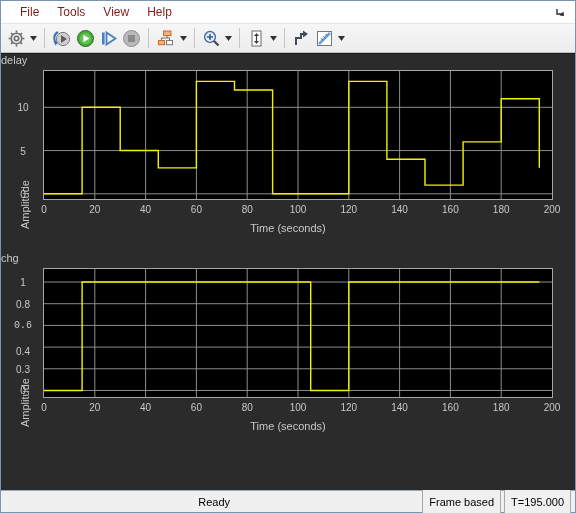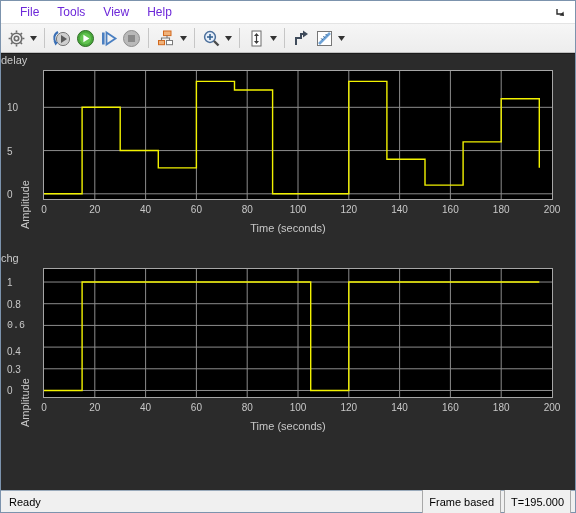--- a/index.html
+++ b/index.html
@@ -61,21 +61,21 @@
 
   
   #menubar {
     height: 23px; flex: 0 0 23px;
     background: #ffffff;
     border-bottom: 1px solid #e4e4e4;
     display: flex; align-items: center;
     padding-left: 10px;
   }
   .menu-item {
-    font-size: 12px; color: #6d28d9;
+    font-size: 12px; color: #7f1d1d;
     padding: 2px 9px; white-space: nowrap;
   }
   #menu-spacer { flex: 1 1 auto; }
   #undock-arrow {
     margin-right: 9px; display:flex; align-items:center;
   }
 
   
   #toolbar {
     height: 29px; flex: 0 0 29px;
@@ -123,39 +123,39 @@
     transform-origin: left top;
     white-space: nowrap;
   }
   .xlabel {
     position: absolute;
     font-size: 11px; color: #c8c8c8;
     text-align: center; width: 100%;
   }
   .ytick {
     position: absolute; font-size: 10px; color: #c8c8c8;
-    text-align: left; white-space: nowrap;
+    text-align: center; white-space: nowrap;
     transform: translateY(-50%);
   }
   .xtick {
     position: absolute; font-size: 10px; color: #c8c8c8;
     text-align: center; white-space: nowrap;
     transform: translateX(-50%);
   }
 
   
   #statusbar {
     height: 22px; flex: 0 0 22px;
     background: #f0f0f0;
     border-top: 1px solid #9aaabb;
     display: flex; align-items: center;
     padding: 0 4px 0 8px;
     font-size: 11px; color: #000;
   }
-  #status-text { flex: 1 1 auto; }
+  #status-text { flex: 1 1 auto; text-align: center; }
   .status-cell {
     border: 1px solid #a8a8a8;
     background: #f0f0f0;
     padding: 1px 6px;
     margin-left: 3px;
     height: 33px;
     display: flex; align-items: center;
     white-space: nowrap;
   }
 </style>

